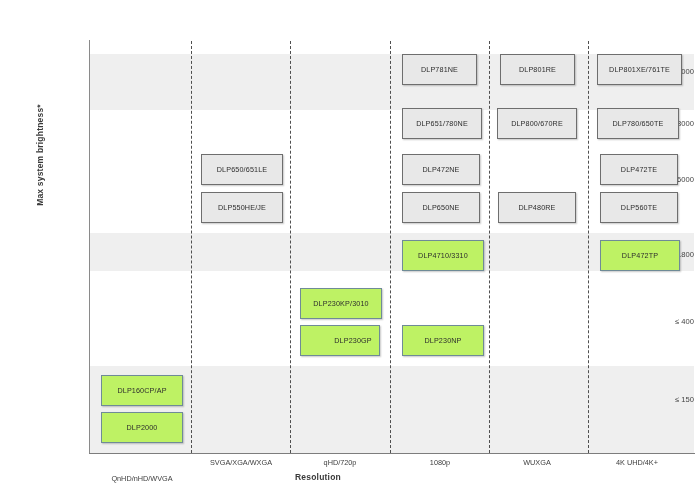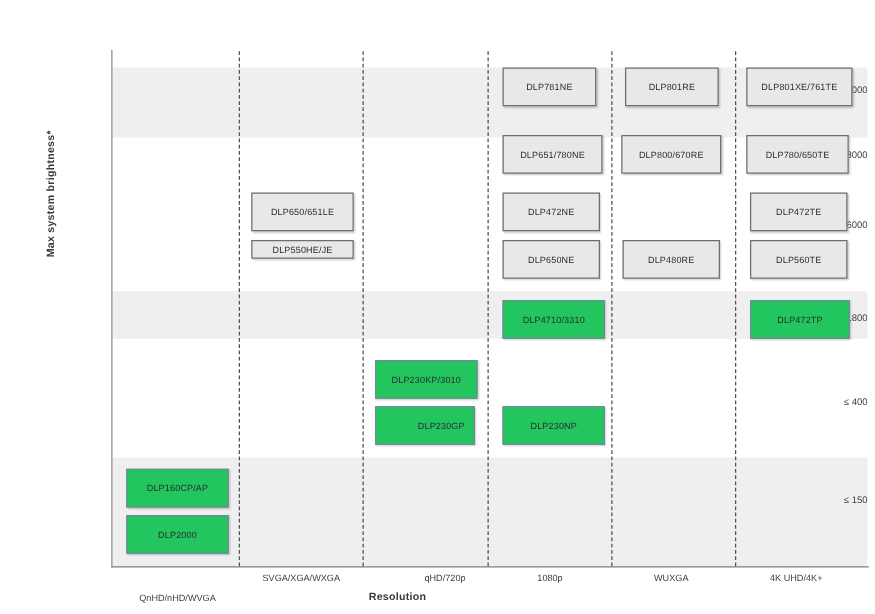--- a/index.html
+++ b/index.html
@@ -113,21 +113,21 @@
     letter-spacing: .15px;
     white-space: nowrap;
     border: 1.3px solid #7b7b7b;
     box-shadow: 1px 1px 1.5px rgba(0,0,0,0.22);
   }
   .pbox.gray {
     background: #e8e8e8;
     border-color: #6e6e6e;
   }
   .pbox.blue {
-    background: #22c55e;
+    background: #bef264;
     border-color: #6f8b97;
   }
 </style>
 </head>
 <body>
 
 <div id="chart-root">
 
   <div class="y-axis-title">Max system brightness*</div>
 
@@ -154,37 +154,37 @@
       <div class="ytick" style="top: 67px;">≤ 13000</div>
       <div class="ytick" style="top: 119px;">≤ 8000</div>
       <div class="ytick" style="top: 175px;">≤ 6000</div>
       <div class="ytick" style="top: 250px;">≤ 1800</div>
       <div class="ytick" style="top: 317px;">≤ 400</div>
       <div class="ytick" style="top: 395px;">≤ 150</div>
     </div>
   <div id="xticks-layer">
       <div class="xtick" style="left: 142px; margin-top: 16px;">QnHD/nHD/WVGA</div>
       <div class="xtick" style="left: 241px; text-align: right;">SVGA/XGA/WXGA</div>
-      <div class="xtick" style="left: 356px;">qHD/720p</div>
+      <div class="xtick" style="left: 340px;">qHD/720p</div>
       <div class="xtick" style="left: 440px;">1080p</div>
       <div class="xtick" style="left: 537px;">WUXGA</div>
       <div class="xtick" style="left: 637px;">4K UHD/4K+</div>
     </div>
 
   <div id="boxes-layer">
       <div class="pbox gray" style="left: 402px; top: 54px; width: 75px; height: 31px;">DLP781NE</div>
       <div class="pbox gray" style="left: 500px; top: 54px; width: 75px; height: 31px;">DLP801RE</div>
       <div class="pbox gray" style="left: 597px; top: 54px; width: 85px; height: 31px;">DLP801XE/761TE</div>
       <div class="pbox gray" style="left: 402px; top: 108px; width: 80px; height: 31px;">DLP651/780NE</div>
       <div class="pbox gray" style="left: 497px; top: 108px; width: 80px; height: 31px;">DLP800/670RE</div>
       <div class="pbox gray" style="left: 597px; top: 108px; width: 82px; height: 31px;">DLP780/650TE</div>
       <div class="pbox gray" style="left: 201px; top: 154px; width: 82px; height: 31px;">DLP650/651LE</div>
       <div class="pbox gray" style="left: 402px; top: 154px; width: 78px; height: 31px;">DLP472NE</div>
       <div class="pbox gray" style="left: 600px; top: 154px; width: 78px; height: 31px;">DLP472TE</div>
-      <div class="pbox gray" style="left: 201px; top: 192px; width: 82px; height: 15px;">DLP550HE/JE</div>
+      <div class="pbox gray" style="left: 201px; top: 192px; width: 82px; height: 31px;">DLP550HE/JE</div>
       <div class="pbox gray" style="left: 402px; top: 192px; width: 78px; height: 31px;">DLP650NE</div>
       <div class="pbox gray" style="left: 498px; top: 192px; width: 78px; height: 31px;">DLP480RE</div>
       <div class="pbox gray" style="left: 600px; top: 192px; width: 78px; height: 31px;">DLP560TE</div>
       <div class="pbox blue" style="left: 402px; top: 240px; width: 82px; height: 31px;">DLP4710/3310</div>
       <div class="pbox blue" style="left: 600px; top: 240px; width: 80px; height: 31px;">DLP472TP</div>
       <div class="pbox blue" style="left: 300px; top: 288px; width: 82px; height: 31px;">DLP230KP/3010</div>
       <div class="pbox blue" style="left: 300px; top: 325px; width: 80px; height: 31px; padding-left: 26px;">DLP230GP</div>
       <div class="pbox blue" style="left: 402px; top: 325px; width: 82px; height: 31px;">DLP230NP</div>
       <div class="pbox blue" style="left: 101px; top: 375px; width: 82px; height: 31px;">DLP160CP/AP</div>
       <div class="pbox blue" style="left: 101px; top: 412px; width: 82px; height: 31px;">DLP2000</div>

